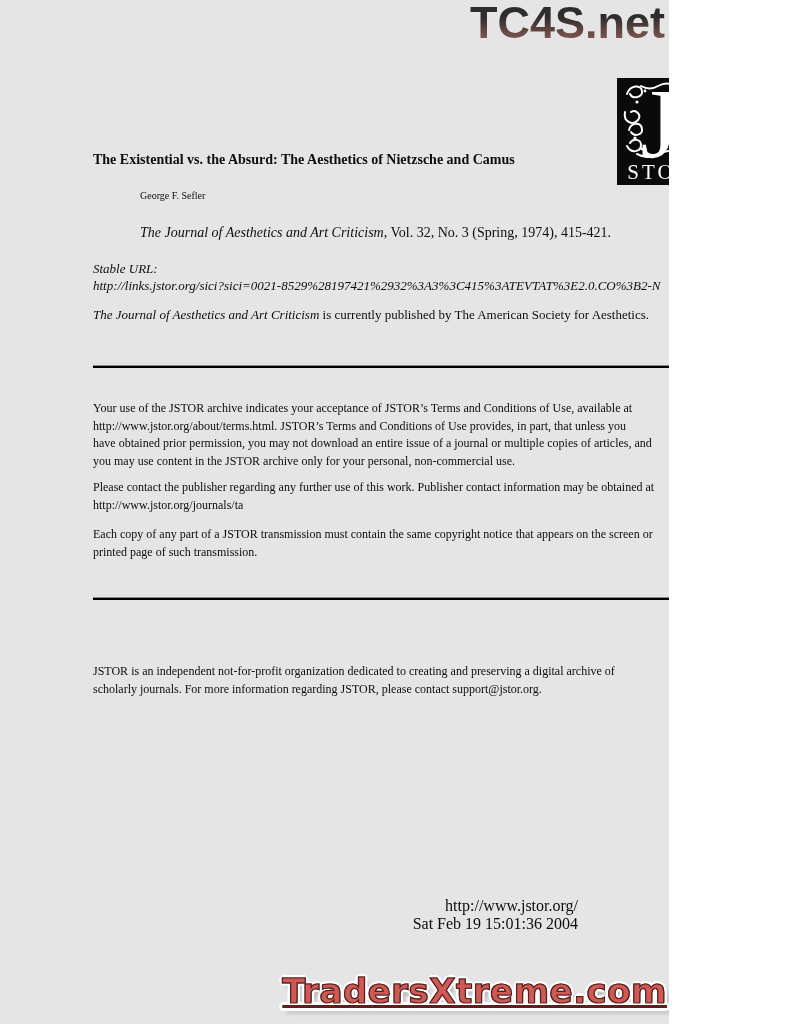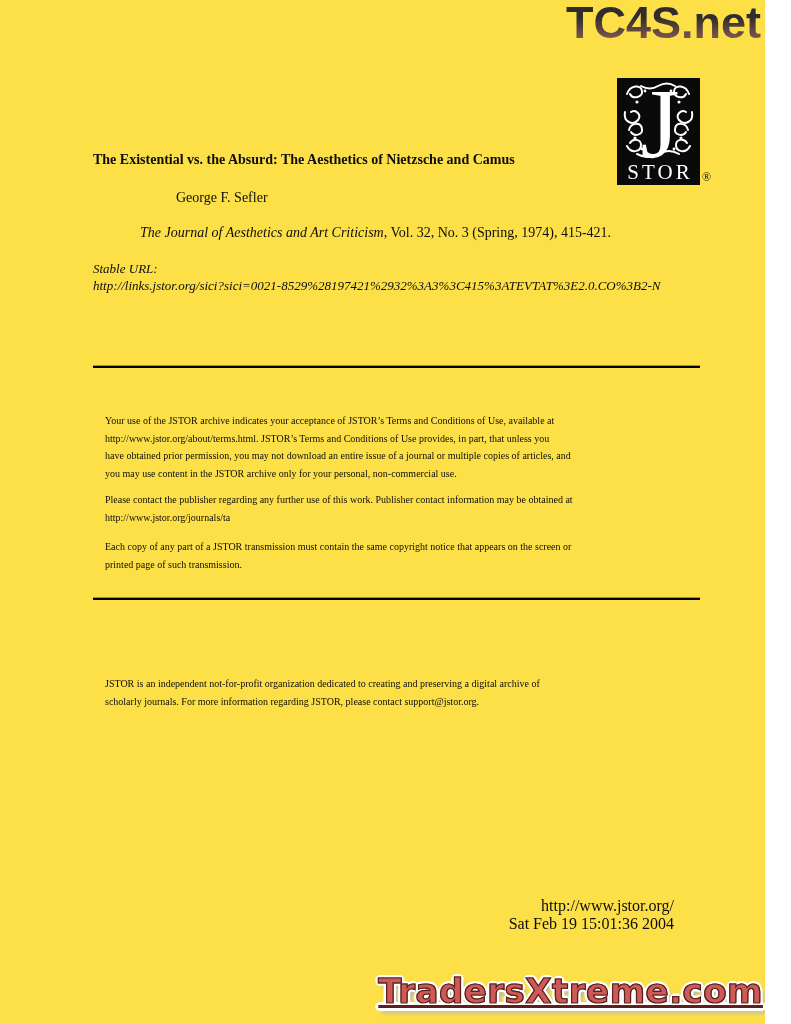--- a/index.html
+++ b/index.html
@@ -1,43 +1,43 @@
 <!DOCTYPE html>
 <html style="--dlsub_red: #c2181f; --traders_red: #cd5a55; --tc4s_top: #2e2c2c; --tc4s_bottom: #9a655c; --logo_bg: #0a0a0a;"><head>
 <meta charset="utf-8">
 <style>
   html,body { margin:0; padding:0; background:#fff; }
   .page {
-    position:relative; width:765px; height:1024px; background:#fde047;
+    position:relative; width:669px; height:1024px; background:#e5e5e5;
     font-family:"Liberation Serif", serif; color:#0d0d0d; overflow:hidden;
   }
   
   .wm-tc4s {
     position:absolute; top:-2px; right:4px;
     font-family:"Liberation Sans", sans-serif; font-weight:bold;
     font-size:45px; line-height:1.1; letter-spacing:0px;
     background:linear-gradient(180deg, var(--tc4s_top) 38%, var(--tc4s_bottom) 96%);
     -webkit-background-clip:text; background-clip:text; color:transparent;
     filter:blur(0.3px);
   }
   
   .logo { position:absolute; left:617px; top:78px; width:83px; height:107px; }
   .reg  { position:absolute; left:702px; top:170px; font-size:12px; color:#111; }
   
   .title  { position:absolute; left:93px; top:152px; margin:0; font-size:14px; font-weight:bold; white-space:nowrap; }
-  .author { position:absolute; left:140px; top:190px; font-size:14px;margin-left:36px; }
+  .author { position:absolute; left:140px; top:190px; font-size:10px; }
   .citation { position:absolute; left:140px; top:225px; font-size:14px; white-space:nowrap; }
   .italic { font-style:italic;text-align:center; }
   .stable { position:absolute; left:93px; top:260px; font-size:13px; line-height:17px; white-space:nowrap;font-style:italic; }
   .published { position:absolute; left:93px; top:307px; font-size:13px; white-space:nowrap; }
   
   .rule { position:absolute; left:93px; width:607px; height:2px; background:#000; border-top:1px solid #8a8a8a; }
   .rule1 { top:365px; } .rule2 { top:597px; }
   
-  .para { position:absolute; left:93px; width:680px; margin:12px; font-size:10px; line-height:17.5px; white-space:pre-line; }
+  .para { position:absolute; left:93px; width:680px; margin:0; font-size:12px; line-height:17.5px; white-space:pre-line; }
   .terms { top:400px; } .pub { top:479px; } .copy { top:526px; } .about { top:663px; }
   
   .wm-dlsub {
     position:absolute; left:256px; top:484px;
     font-family:"Liberation Sans", sans-serif; font-weight:bold;
     font-size:44px; letter-spacing:1px; color:var(--dlsub_red);
     text-shadow:
       -2px -2px 0 #fff, 2px -2px 0 #fff, -2px 2px 0 #fff, 2px 2px 0 #fff,
       -3px 0 0 #fff, 3px 0 0 #fff, 0 -3px 0 #fff, 0 3px 0 #fff,
       6px 7px 3px #b0b0b0;
@@ -99,20 +99,21 @@
 
   <div class="author">George F. Sefler</div>
 
   <div class="citation"><span class="italic">The Journal of Aesthetics and Art Criticism</span><span>, Vol. 32, No. 3 (Spring, 1974), 415-421.</span></div>
 
   <div class="stable">
     <div>Stable URL:</div>
     <div>http://links.jstor.org/sici?sici=0021-8529%28197421%2932%3A3%3C415%3ATEVTAT%3E2.0.CO%3B2-N</div>
   </div>
 
+  <div class="published"><span class="italic">The Journal of Aesthetics and Art Criticism</span><span> is currently published by The American Society for Aesthetics.</span></div>
 
   <div class="rule rule1"></div>
 
   <p class="para terms">Your use of the JSTOR archive indicates your acceptance of JSTOR’s Terms and Conditions of Use, available at
 http://www.jstor.org/about/terms.html.  JSTOR’s Terms and Conditions of Use provides, in part, that unless you
 have obtained prior permission, you may not download an entire issue of a journal or multiple copies of articles, and
 you may use content in the JSTOR archive only for your personal, non-commercial use.</p>
 
   <p class="para copy">Each copy of any part of a JSTOR transmission must contain the same copyright notice that appears on the screen or
 printed page of such transmission.</p>

